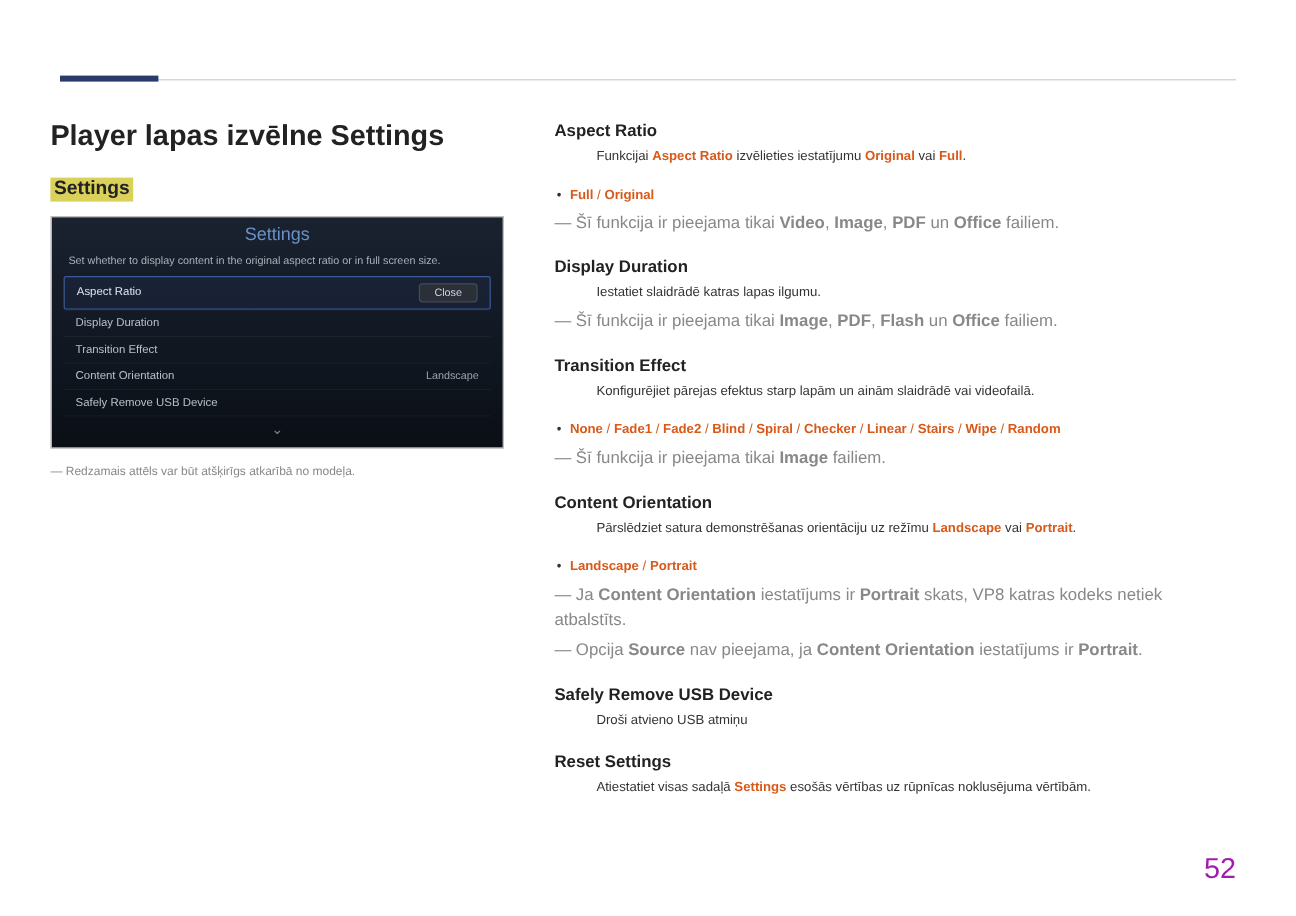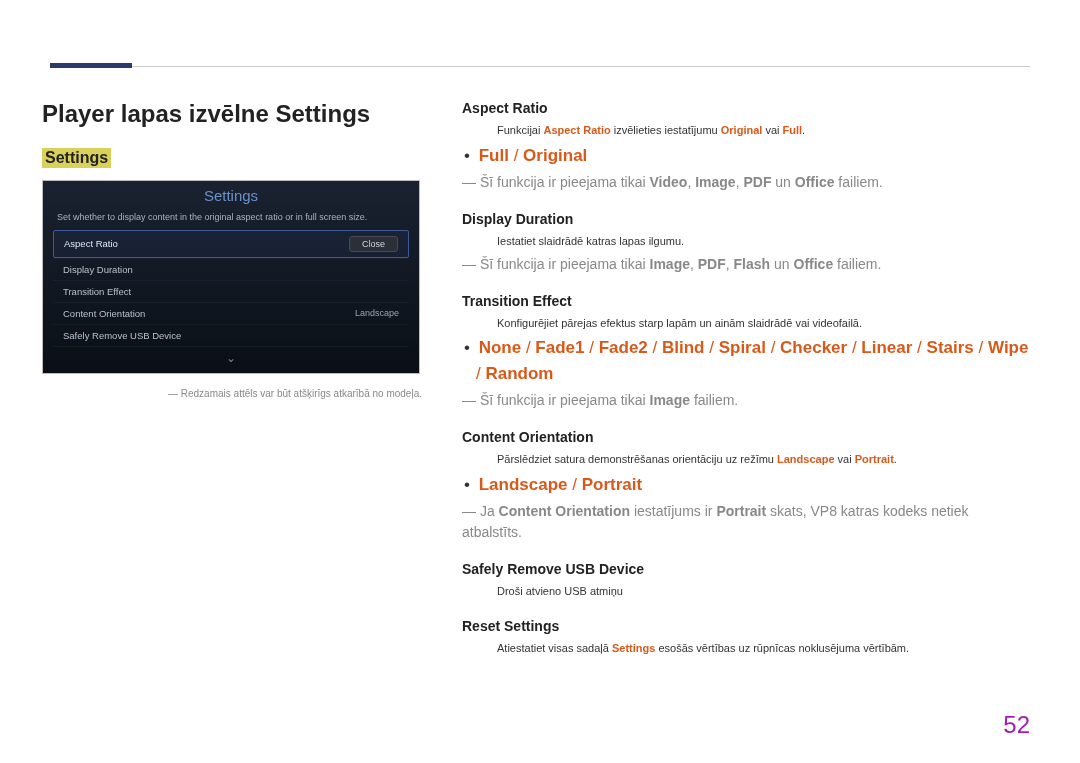--- a/index.html
+++ b/index.html
@@ -100,41 +100,40 @@
     text-align: center;
     color: #7a828e;
     font-size: 12px;
     padding: 4px 0 2px;
     border-top: 1px solid rgba(255,255,255,0.04);
   }
   .img-note {
     font-size: 10px;
     color: #888;
     margin-top: 14px;
-    text-align: right;
   }
   .img-note::before { content: "― "; color: #888; }
   
   h3.section {
     font-size: 14px;
     font-weight: 700;
     color: #222;
     margin-bottom: 6px;
   }
   .para {
     font-size: 11px;
     color: #333;
     margin-bottom: 4px;
     line-height: 1.5;
     padding-left: 35px;
   }
   .bullet {
-    font-size: 17px;
+    font-size: 11px;
     color: #333;
-    margin: 4px 0 4px 14px;
+    margin: 16px 0 4px 14px;
     line-height: 1.5;
   }
   .bullet::before {
     content: "• ";
     color: #333;
     margin-left: -12px;
     padding-right: 4px;
   }
   .orange { color: #d85a1a; font-weight: 600; }
   .orange-regular { color: #d85a1a; }
@@ -231,20 +230,23 @@
       <h3 class="section">Content Orientation</h3>
       <p class="para">
         <span>Pārslēdziet satura demonstrēšanas orientāciju uz režīmu </span><span class="orange">Landscape</span><span> vai </span><span class="orange">Portrait</span><span>.</span>
       </p>
       <p class="bullet">
         <span class="orange">Landscape</span><span class="orange-regular"> / </span><span class="orange">Portrait</span>
       </p>
       <p class="dash-note">
         <span>Ja </span><span class="dn-strong">Content Orientation</span><span> iestatījums ir </span><span class="dn-strong">Portrait</span><span> skats, VP8 katras kodeks netiek atbalstīts.</span>
       </p>
+      <p class="dash-note">
+        <span>Opcija </span><span class="dn-strong">Source</span><span> nav pieejama, ja </span><span class="dn-strong">Content Orientation</span><span> iestatījums ir </span><span class="dn-strong">Portrait</span><span>.</span>
+      </p>
     </div>
 
     <div class="block">
       <h3 class="section">Safely Remove USB Device</h3>
       <p class="para">Droši atvieno USB atmiņu</p>
     </div>
 
     <div class="block">
       <h3 class="section">Reset Settings</h3>
       <p class="para">

